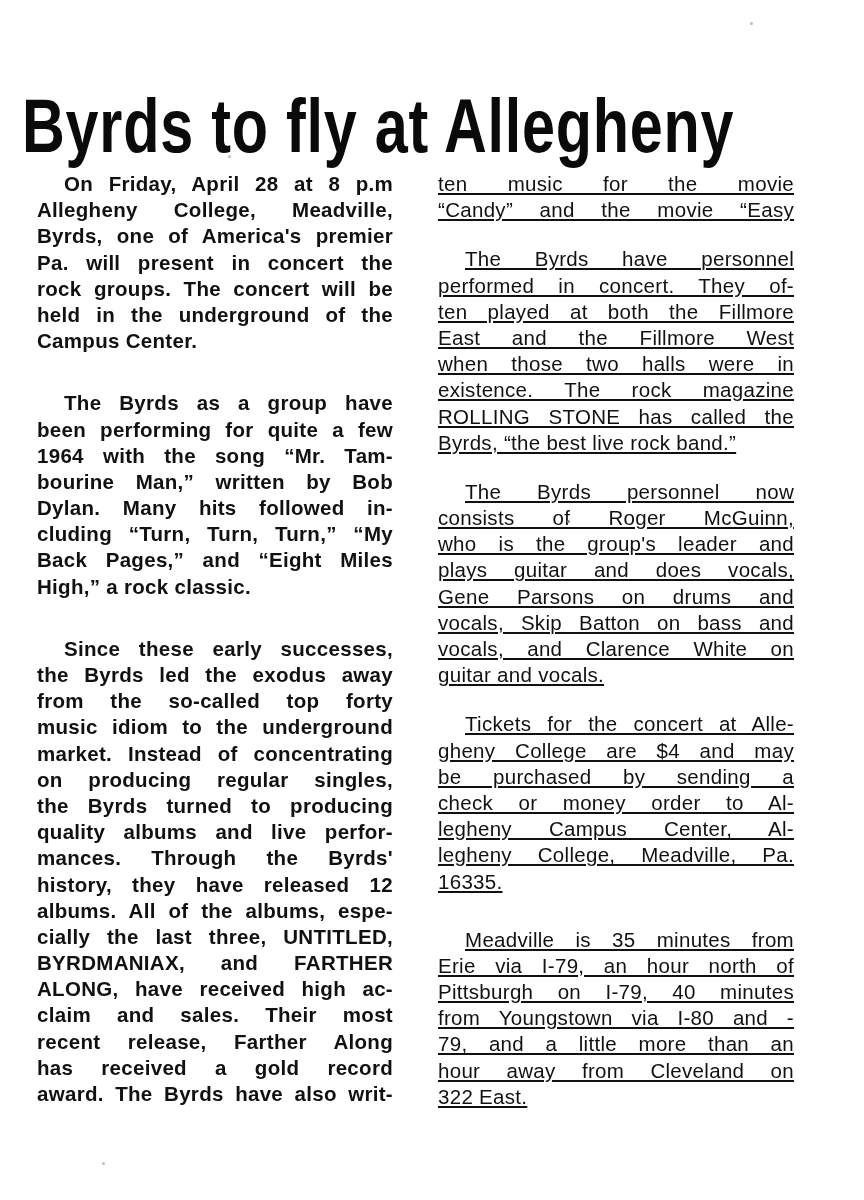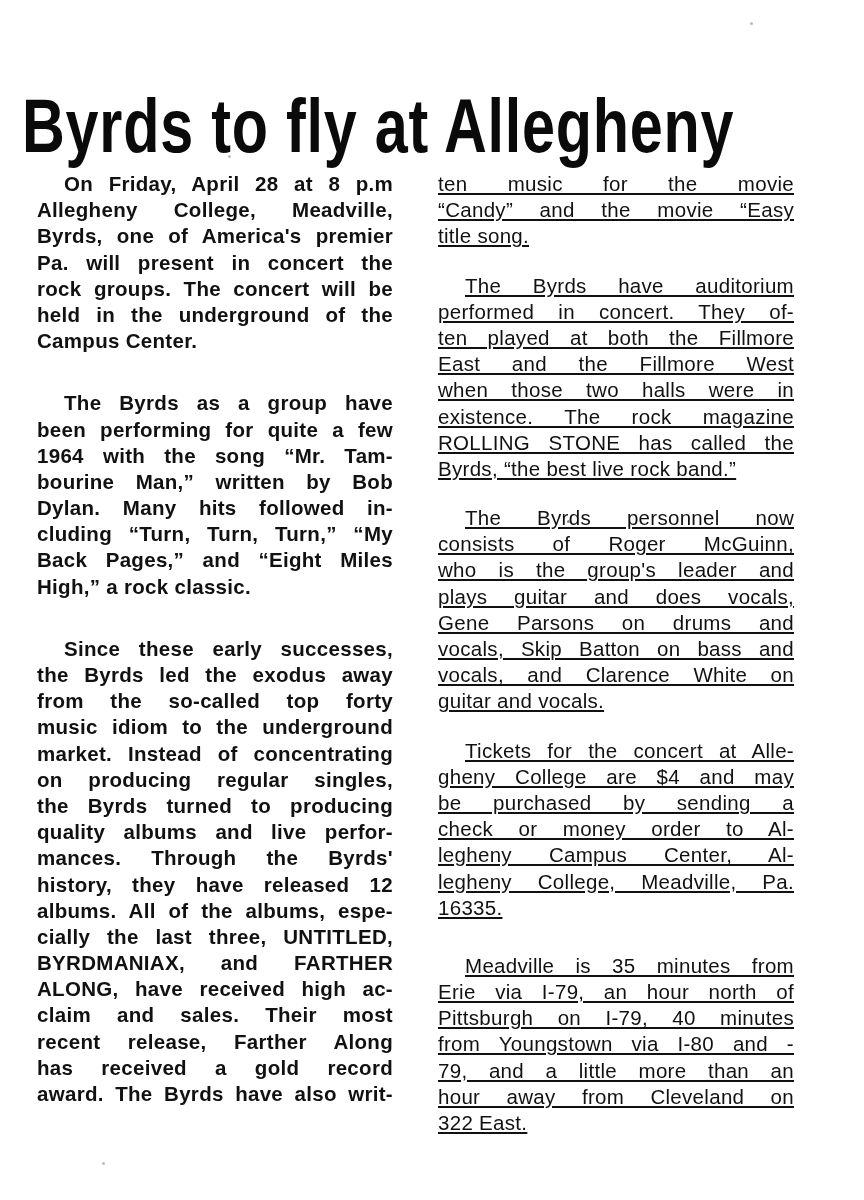--- a/index.html
+++ b/index.html
@@ -104,26 +104,25 @@
     <span class="line">has received a gold record</span>
     <span class="line">award. The Byrds have also writ-</span>
   </div>
 </div>
 
 <div class="column col-right">
 
   <div class="para">
     <span class="line">ten music for the movie</span>
     <span class="line">“Candy” and the movie “Easy</span>
-    <span class="line last">title song.</span>
   </div>
   <span class="gap" style="height:23px"></span>
 
   <div class="para">
-    <span class="line indent">The Byrds have auditorium</span>
+    <span class="line indent">The Byrds have personnel</span>
     <span class="line">performed in concert. They of-</span>
     <span class="line">ten played at both the Fillmore</span>
     <span class="line">East and the Fillmore West</span>
     <span class="line">when those two halls were in</span>
     <span class="line">existence. The rock magazine</span>
     <span class="line">ROLLING STONE has called the</span>
     <span class="line last">Byrds, “the best live rock band.”</span>
   </div>
   <span class="gap" style="height:23px"></span>
 

